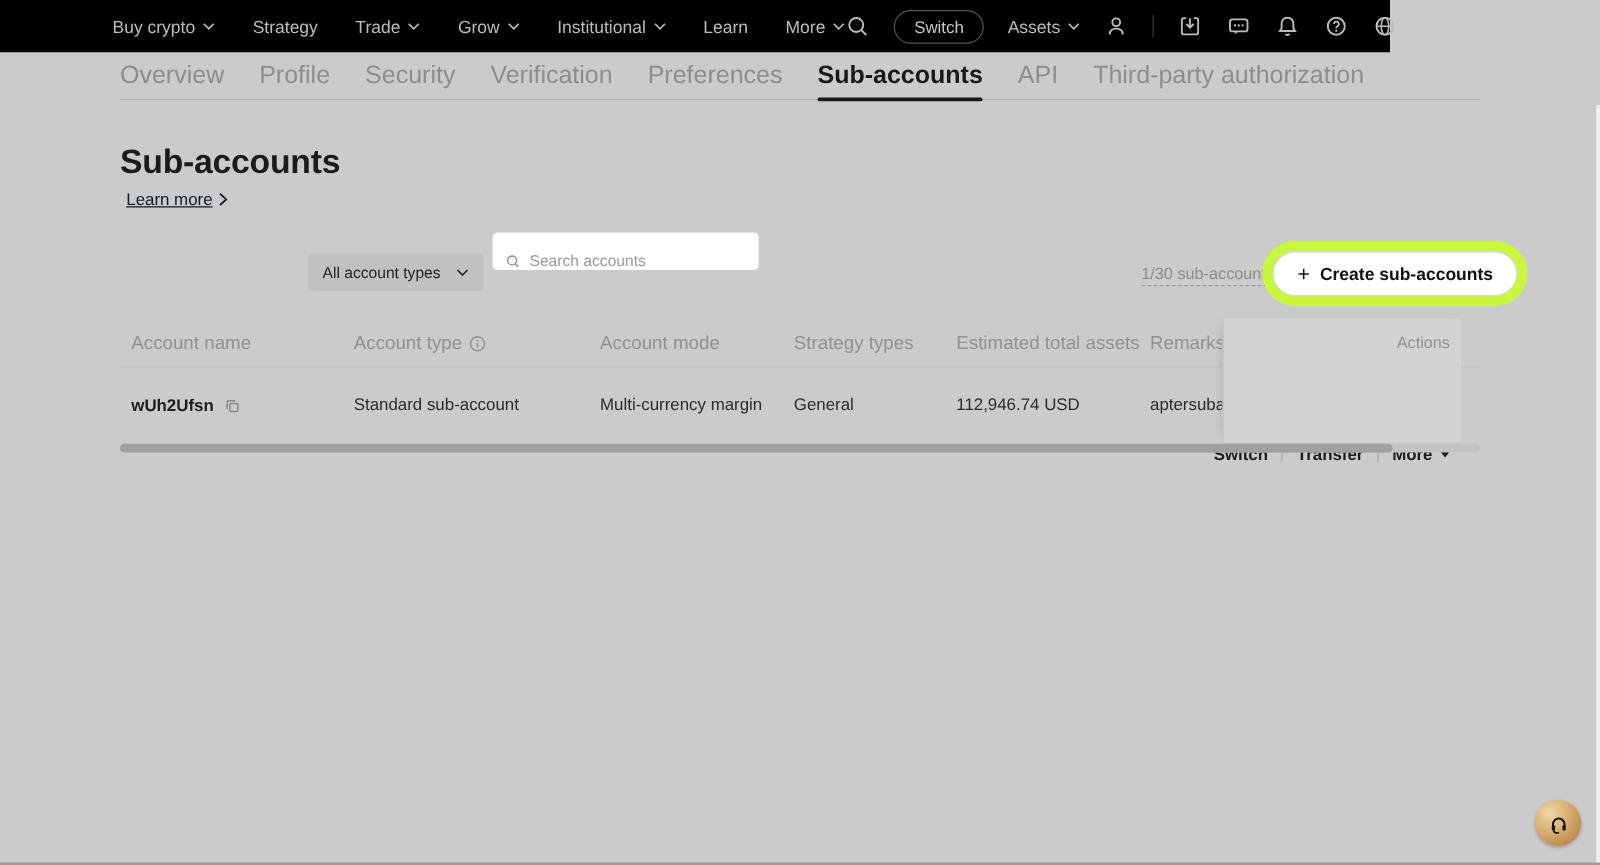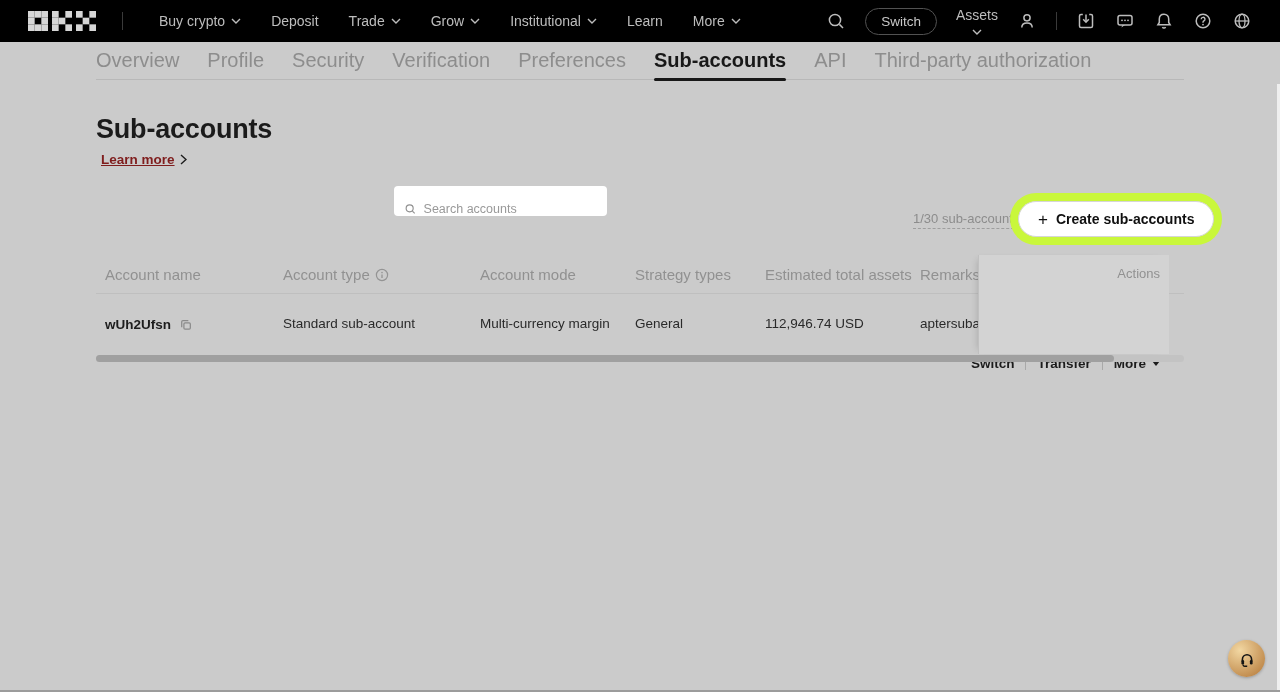--- a/index.html
+++ b/index.html
@@ -1,43 +1,43 @@
 <!DOCTYPE html>
 <html><head>
 <meta charset="utf-8">
 <style>
   * { margin:0; padding:0; box-sizing:border-box; }
   html,body { width:1280px; height:692px; overflow:hidden; }
   body { font-family:"Liberation Sans","DejaVu Sans",sans-serif; background:#cbcbcb; position:relative; }
 
   
-  .navbar { position:absolute; top:0; left:0; width:1280px; height:42px; background:#000;
+  .navbar { position:absolute; top:0; left:0; width:1112px; height:42px; background:#000;
             display:flex; align-items:center; padding:0 28px; }
   .nav-divider { width:1px; height:18px; background:#3a3a3a; margin-left:26px; }
   .nav-items { display:flex; align-items:center; gap:30px; margin-left:36px; }
   .nav-item { display:inline-flex; align-items:center; gap:6px; color:#bdbdbd; font-size:14px; cursor:pointer; white-space:nowrap; }
   .nav-right { margin-left:auto; display:flex; align-items:center; gap:19px; }
   .icon20 { width:20px; height:20px; display:block; }
   .deposit-btn { border:1px solid #525252; border-radius:15px; height:27px; padding:0 15px;
                  display:flex; align-items:center; color:#c8c8c8; font-size:13.5px; background:transparent; cursor:pointer; }
-  .assets { display:inline-flex; align-items:center; gap:6px; color:#bdbdbd; font-size:14px; cursor:pointer;flex-direction:column; }
+  .assets { display:inline-flex; align-items:center; gap:6px; color:#bdbdbd; font-size:14px; cursor:pointer; }
   .nav-vdiv { width:1px; height:18px; background:#3a3a3a; }
 
   
   .page { position:absolute; top:42px; left:0; width:1280px; height:648px; background:#cbcbcb; }
 
   .tabs { position:absolute; top:0; left:96px; width:1088px; height:38px;
           display:flex; align-items:center; gap:28px; border-bottom:1px solid #b8b8b8; }
   .tab { font-size:20px; color:#8d8d8d; height:38px; display:inline-flex; align-items:center; position:relative; cursor:pointer; white-space:nowrap; }
   .tab.active { color:#181818; font-weight:700; }
   .tab.active::after { content:""; position:absolute; left:0; right:0; bottom:-1px; height:3px; background:#181818; border-radius:2px; }
 
   .page-title { position:absolute; left:96px; top:72px; font-size:27px; font-weight:700; color:#1b1b1b; letter-spacing:-0.2px; }
   .page-desc { position:absolute; left:96px; top:110px; font-size:13.5px; color:#3e3e3e; display:flex; align-items:center; }
-  .learn-more { color:#7f1d1d; font-weight:700; text-decoration:underline; margin-left:5px; cursor:pointer; }
+  .learn-more { color:#0f172a; font-weight:400; text-decoration:underline; margin-left:5px; cursor:pointer; }
   .lm-chev { margin-left:5px; display:block; }
 
   .chip { position:absolute; top:161px; height:30px; background:#c1c1c1; border-radius:4px;
           display:flex; align-items:center; padding:0 12px; font-size:12.5px; color:#1f1f1f; cursor:pointer; }
   .chip .chev { margin-left:auto; }
   .chip1 { left:96px;  width:142px; }
   .chip2 { left:246px; width:141px; }
   .searchbox { position:absolute; left:394px; top:144px; width:213px; height:30px; background:#ffffff;
                border-radius:4px; display:flex; align-items:flex-end; padding:0 10px; gap:7px; }
   .searchbox input { border:none; outline:none; background:transparent; font-size:12.5px; color:#333; width:100%;
@@ -109,21 +109,21 @@
   <div class="nav-divider"></div>
 
   <div class="nav-items">
     <div class="nav-item">
       <span>Buy crypto</span>
       <svg class="chev" width="10" height="6" viewBox="0 0 10 6">
           <polyline points="1,1 5,5 9,1" fill="none" stroke="#bdbdbd" stroke-width="1.4"></polyline>
         </svg>
     </div>
     <div class="nav-item">
-      <span>Deposit</span>
+      <span>Strategy</span>
     </div>
     <div class="nav-item">
       <span>Trade</span>
       <svg class="chev" width="10" height="6" viewBox="0 0 10 6">
           <polyline points="1,1 5,5 9,1" fill="none" stroke="#bdbdbd" stroke-width="1.4"></polyline>
         </svg>
     </div>
     <div class="nav-item">
       <span>Grow</span>
       <svg class="chev" width="10" height="6" viewBox="0 0 10 6">
@@ -208,20 +208,26 @@
 
   <div class="page-title">Sub-accounts</div>
 
   <div class="page-desc">
     <span class="learn-more">Learn more</span>
     <svg class="lm-chev" width="7" height="11" viewBox="0 0 7 11">
         <polyline points="1,1 6,5.5 1,10" fill="none" stroke="#1c1c1c" stroke-width="1.4"></polyline>
       </svg>
   </div>
 
+  <div class="chip chip2">
+    <span>All account types</span>
+    <svg class="chev" width="10" height="6" viewBox="0 0 10 6">
+        <polyline points="1,1 5,5 9,1" fill="none" stroke="#2a2a2a" stroke-width="1.4"></polyline>
+      </svg>
+  </div>
   <div class="searchbox">
     <svg width="14" height="14" viewBox="0 0 20 20">
       <circle cx="9" cy="9" r="5.6" fill="none" stroke="#8f8f8f" stroke-width="1.8"></circle>
       <line x1="13.4" y1="13.4" x2="17" y2="17" stroke="#8f8f8f" stroke-width="1.8"></line>
     </svg>
     <input type="text" placeholder="Search accounts" style="">
   </div>
 
   <div class="count">1/30 sub-accounts</div>
 

